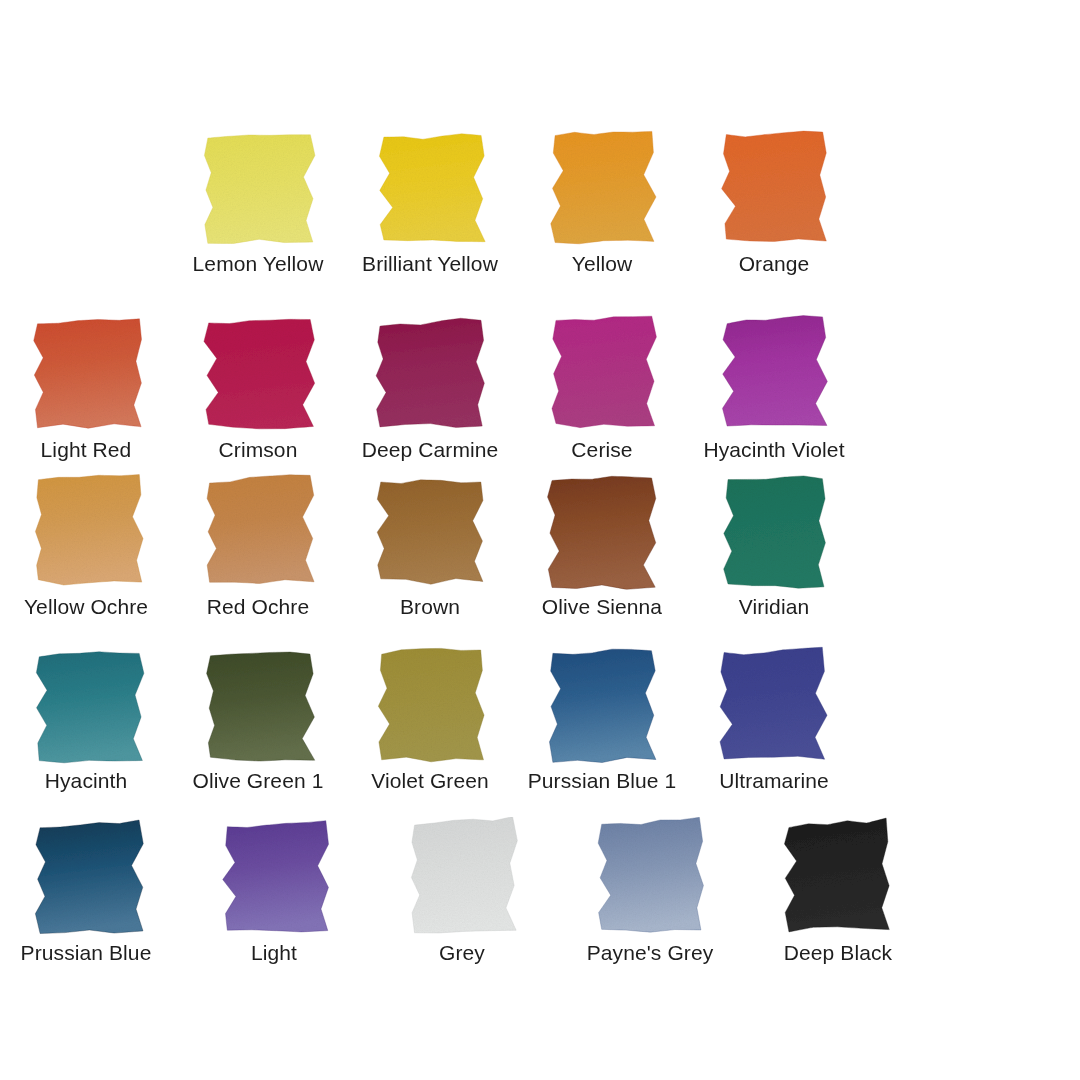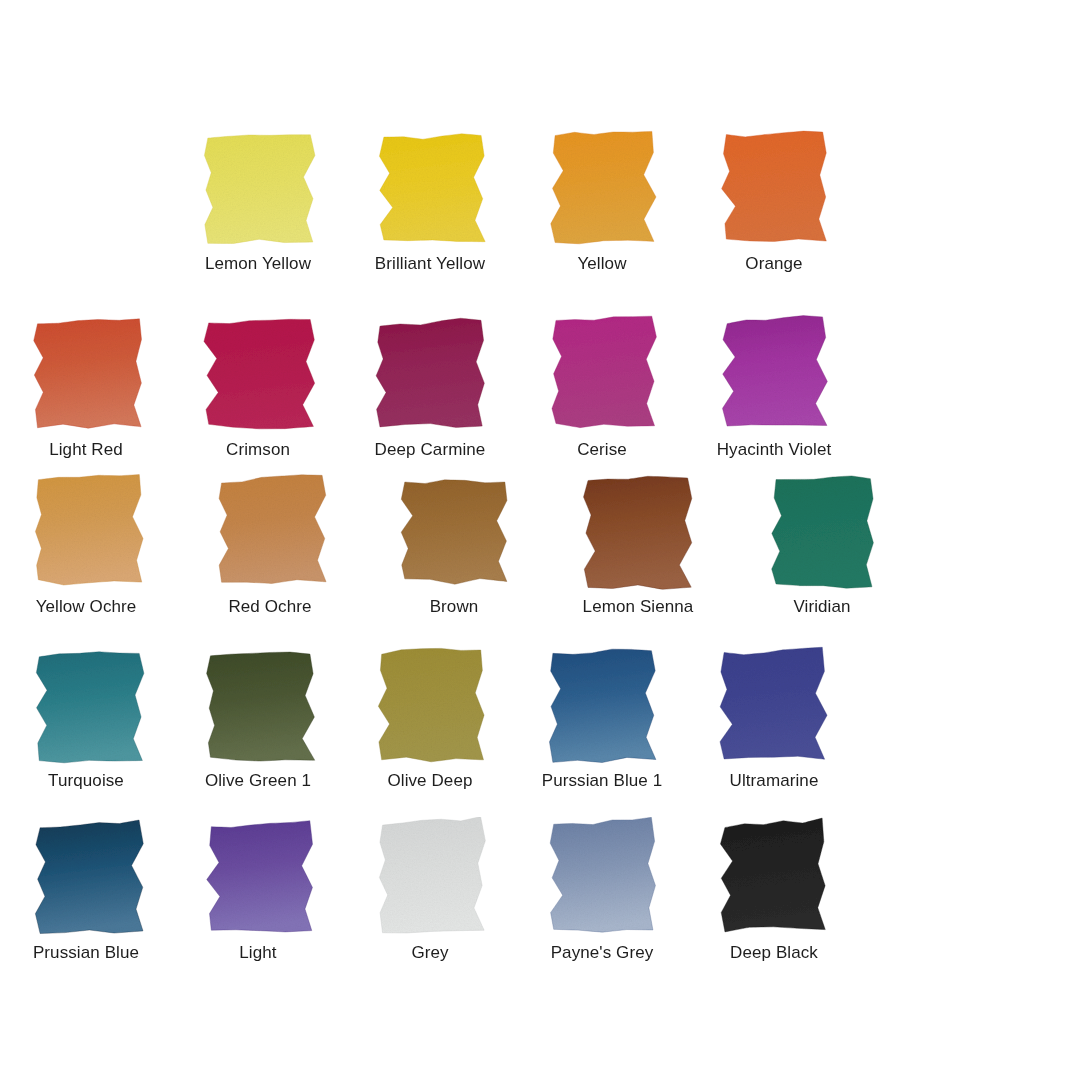--- a/index.html
+++ b/index.html
@@ -46,33 +46,33 @@
     height: 120px;
     display: block;
   }
   .swatch-blob {
     display: block;
     width: 120px;
     height: 120px;
   }
   .swatch-label {
     margin-top: 4px;
-    font-size: 17px;
+    font-size: 21px;
     line-height: 24px;
     letter-spacing: 0.1px;
     color: #1e1e1e;
     white-space: nowrap;
     text-align: center;
     font-weight: 400;
   }
   .row-1 { top: 128px; }
   .row-2 { top: 314px; }
-  .row-3 { top: 471px; gap: 12px; }
+  .row-3 { top: 471px; }
   .row-4 { top: 645px; }
-  .row-5 { top: 817px; }
+  .row-5 { top: 817px; gap: 16px; }
 
   
   .row-offset { padding-left: 172px; box-sizing: border-box; }
 </style>
 </head>
 <body>
 
 <div id="page">
   <div class="swatch-grid">
       <div class="swatch-row row-1 row-offset">
@@ -422,21 +422,21 @@
                   <feComposite in="grain" in2="SourceGraphic" operator="in" result="grainClipped"></feComposite>
                   <feBlend in="SourceGraphic" in2="grainClipped" mode="multiply"></feBlend>
                 </filter>
               </defs>
               <g filter="url(#f13)">
                 <path d="M 8.34 7.91 Q 8.34 7.91 16.64 7.32 L 24.94 6.72 Q 24.94 6.72 33.25 6.80 L 41.55 6.88 Q 41.55 6.88 49.86 5.65 L 58.16 4.41 Q 58.16 4.41 66.46 4.68 L 74.77 4.94 Q 74.77 4.94 83.07 5.38 L 91.38 5.81 Q 91.38 5.81 93.11 14.32 L 94.84 22.83 Q 94.84 22.83 91.93 32.08 L 89.02 41.32 Q 89.02 41.32 91.89 50.57 L 94.77 59.81 Q 94.77 59.81 89.63 69.06 L 84.50 78.31 Q 84.50 78.31 89.43 87.55 L 94.36 96.80 Q 94.36 96.80 82.49 97.71 L 70.62 98.63 Q 70.62 98.63 60.24 96.78 L 49.86 94.94 Q 49.86 94.94 39.48 96.41 L 29.10 97.89 Q 29.10 97.89 18.72 97.45 L 8.34 97.02 Q 8.34 97.02 6.80 89.40 L 5.26 81.78 Q 5.26 81.78 9.79 74.28 L 14.32 66.77 Q 14.32 66.77 10.46 59.26 L 6.59 51.76 Q 6.59 51.76 8.74 44.25 L 10.88 36.74 Q 10.88 36.74 7.74 29.24 L 4.60 21.73 Z" fill="url(#g13)"></path>
                 <path d="M 8.34 7.91 Q 8.34 7.91 16.64 7.32 L 24.94 6.72 Q 24.94 6.72 33.25 6.80 L 41.55 6.88 Q 41.55 6.88 49.86 5.65 L 58.16 4.41 Q 58.16 4.41 66.46 4.68 L 74.77 4.94 Q 74.77 4.94 83.07 5.38 L 91.38 5.81 Q 91.38 5.81 93.11 14.32 L 94.84 22.83 Q 94.84 22.83 91.93 32.08 L 89.02 41.32 Q 89.02 41.32 91.89 50.57 L 94.77 59.81 Q 94.77 59.81 89.63 69.06 L 84.50 78.31 Q 84.50 78.31 89.43 87.55 L 94.36 96.80 Q 94.36 96.80 82.49 97.71 L 70.62 98.63 Q 70.62 98.63 60.24 96.78 L 49.86 94.94 Q 49.86 94.94 39.48 96.41 L 29.10 97.89 Q 29.10 97.89 18.72 97.45 L 8.34 97.02 Q 8.34 97.02 6.80 89.40 L 5.26 81.78 Q 5.26 81.78 9.79 74.28 L 14.32 66.77 Q 14.32 66.77 10.46 59.26 L 6.59 51.76 Q 6.59 51.76 8.74 44.25 L 10.88 36.74 Q 10.88 36.74 7.74 29.24 L 4.60 21.73 Z" fill="none" stroke="#6a3118" stroke-width="0.7" stroke-opacity="0.45"></path>
               </g>
             </svg>
           </div>
-          <div class="swatch-label">Lemon Sienna</div>
+          <div class="swatch-label">Olive Sienna</div>
         </div>
         <div class="swatch-cell">
           <div class="swatch-blob-wrap">
             <svg class="swatch-blob" viewBox="0 0 100 100" xmlns="http://www.w3.org/2000/svg">
               <defs>
                 <linearGradient id="g14" x1="0" y1="0" x2="0.12" y2="1">
                   <stop offset="0%" stop-color="#1d7159"></stop>
                   <stop offset="45%" stop-color="#1f7560"></stop>
                   <stop offset="100%" stop-color="#237a64"></stop>
                 </linearGradient>
@@ -478,21 +478,21 @@
                   <feComposite in="grain" in2="SourceGraphic" operator="in" result="grainClipped"></feComposite>
                   <feBlend in="SourceGraphic" in2="grainClipped" mode="multiply"></feBlend>
                 </filter>
               </defs>
               <g filter="url(#f15)">
                 <path d="M 11.02 9.83 Q 11.02 9.83 19.35 8.59 L 27.68 7.35 Q 27.68 7.35 36.02 7.16 L 44.35 6.97 Q 44.35 6.97 52.68 6.30 L 61.01 5.62 Q 61.01 5.62 69.34 6.18 L 77.67 6.74 Q 77.67 6.74 86.00 6.87 L 94.33 7.00 Q 94.33 7.00 96.29 15.30 L 98.24 23.59 Q 98.24 23.59 94.55 32.68 L 90.87 41.76 Q 90.87 41.76 93.39 50.84 L 95.92 59.93 Q 95.92 59.93 92.66 69.01 L 89.41 78.09 Q 89.41 78.09 93.19 87.18 L 96.97 96.26 Q 96.97 96.26 85.24 96.46 L 73.50 96.66 Q 73.50 96.66 63.09 96.40 L 52.68 96.14 Q 52.68 96.14 42.26 97.15 L 31.85 98.17 Q 31.85 98.17 21.44 97.25 L 11.02 96.33 Q 11.02 96.33 10.43 88.98 L 9.85 81.62 Q 9.85 81.62 13.58 74.30 L 17.30 66.99 Q 17.30 66.99 13.03 59.67 L 8.76 52.35 Q 8.76 52.35 13.14 45.03 L 17.53 37.71 Q 17.53 37.71 13.08 30.39 L 8.64 23.07 Z" fill="url(#g15)"></path>
                 <path d="M 11.02 9.83 Q 11.02 9.83 19.35 8.59 L 27.68 7.35 Q 27.68 7.35 36.02 7.16 L 44.35 6.97 Q 44.35 6.97 52.68 6.30 L 61.01 5.62 Q 61.01 5.62 69.34 6.18 L 77.67 6.74 Q 77.67 6.74 86.00 6.87 L 94.33 7.00 Q 94.33 7.00 96.29 15.30 L 98.24 23.59 Q 98.24 23.59 94.55 32.68 L 90.87 41.76 Q 90.87 41.76 93.39 50.84 L 95.92 59.93 Q 95.92 59.93 92.66 69.01 L 89.41 78.09 Q 89.41 78.09 93.19 87.18 L 96.97 96.26 Q 96.97 96.26 85.24 96.46 L 73.50 96.66 Q 73.50 96.66 63.09 96.40 L 52.68 96.14 Q 52.68 96.14 42.26 97.15 L 31.85 98.17 Q 31.85 98.17 21.44 97.25 L 11.02 96.33 Q 11.02 96.33 10.43 88.98 L 9.85 81.62 Q 9.85 81.62 13.58 74.30 L 17.30 66.99 Q 17.30 66.99 13.03 59.67 L 8.76 52.35 Q 8.76 52.35 13.14 45.03 L 17.53 37.71 Q 17.53 37.71 13.08 30.39 L 8.64 23.07 Z" fill="none" stroke="#18616e" stroke-width="0.7" stroke-opacity="0.45"></path>
               </g>
             </svg>
           </div>
-          <div class="swatch-label">Turquoise</div>
+          <div class="swatch-label">Hyacinth</div>
         </div>
         <div class="swatch-cell">
           <div class="swatch-blob-wrap">
             <svg class="swatch-blob" viewBox="0 0 100 100" xmlns="http://www.w3.org/2000/svg">
               <defs>
                 <linearGradient id="g16" x1="0" y1="0" x2="0.12" y2="1">
                   <stop offset="0%" stop-color="#3d4a28"></stop>
                   <stop offset="45%" stop-color="#4b5733"></stop>
                   <stop offset="100%" stop-color="#64704c"></stop>
                 </linearGradient>
@@ -532,21 +532,21 @@
                   <feComposite in="grain" in2="SourceGraphic" operator="in" result="grainClipped"></feComposite>
                   <feBlend in="SourceGraphic" in2="grainClipped" mode="multiply"></feBlend>
                 </filter>
               </defs>
               <g filter="url(#f17)">
                 <path d="M 9.71 7.75 Q 9.71 7.75 17.97 5.87 L 26.23 3.98 Q 26.23 3.98 34.48 3.52 L 42.74 3.06 Q 42.74 3.06 51.00 2.95 L 59.26 2.84 Q 59.26 2.84 67.51 3.69 L 75.77 4.54 Q 75.77 4.54 84.03 4.37 L 92.29 4.20 Q 92.29 4.20 92.96 12.68 L 93.64 21.15 Q 93.64 21.15 90.68 30.48 L 87.71 39.80 Q 87.71 39.80 91.40 49.12 L 95.08 58.44 Q 95.08 58.44 92.20 67.76 L 89.32 77.08 Q 89.32 77.08 91.95 86.40 L 94.59 95.72 Q 94.59 95.72 83.11 95.20 L 71.64 94.68 Q 71.64 94.68 61.32 96.01 L 51.00 97.34 Q 51.00 97.34 40.68 95.39 L 30.35 93.44 Q 30.35 93.44 20.03 94.55 L 9.71 95.65 Q 9.71 95.65 8.57 88.22 L 7.44 80.79 Q 7.44 80.79 11.86 73.33 L 16.29 65.87 Q 16.29 65.87 11.61 58.40 L 6.93 50.94 Q 6.93 50.94 10.55 43.48 L 14.17 36.01 Q 14.17 36.01 11.43 28.55 L 8.68 21.08 Z" fill="url(#g17)"></path>
                 <path d="M 9.71 7.75 Q 9.71 7.75 17.97 5.87 L 26.23 3.98 Q 26.23 3.98 34.48 3.52 L 42.74 3.06 Q 42.74 3.06 51.00 2.95 L 59.26 2.84 Q 59.26 2.84 67.51 3.69 L 75.77 4.54 Q 75.77 4.54 84.03 4.37 L 92.29 4.20 Q 92.29 4.20 92.96 12.68 L 93.64 21.15 Q 93.64 21.15 90.68 30.48 L 87.71 39.80 Q 87.71 39.80 91.40 49.12 L 95.08 58.44 Q 95.08 58.44 92.20 67.76 L 89.32 77.08 Q 89.32 77.08 91.95 86.40 L 94.59 95.72 Q 94.59 95.72 83.11 95.20 L 71.64 94.68 Q 71.64 94.68 61.32 96.01 L 51.00 97.34 Q 51.00 97.34 40.68 95.39 L 30.35 93.44 Q 30.35 93.44 20.03 94.55 L 9.71 95.65 Q 9.71 95.65 8.57 88.22 L 7.44 80.79 Q 7.44 80.79 11.86 73.33 L 16.29 65.87 Q 16.29 65.87 11.61 58.40 L 6.93 50.94 Q 6.93 50.94 10.55 43.48 L 14.17 36.01 Q 14.17 36.01 11.43 28.55 L 8.68 21.08 Z" fill="none" stroke="#8e7f2b" stroke-width="0.7" stroke-opacity="0.45"></path>
               </g>
             </svg>
           </div>
-          <div class="swatch-label">Olive Deep</div>
+          <div class="swatch-label">Violet Green</div>
         </div>
         <div class="swatch-cell">
           <div class="swatch-blob-wrap">
             <svg class="swatch-blob" viewBox="0 0 100 100" xmlns="http://www.w3.org/2000/svg">
               <defs>
                 <linearGradient id="g18" x1="0" y1="0" x2="0.12" y2="1">
                   <stop offset="0%" stop-color="#1f4d7e"></stop>
                   <stop offset="45%" stop-color="#2e608f"></stop>
                   <stop offset="100%" stop-color="#5a87ab"></stop>
                 </linearGradient>

